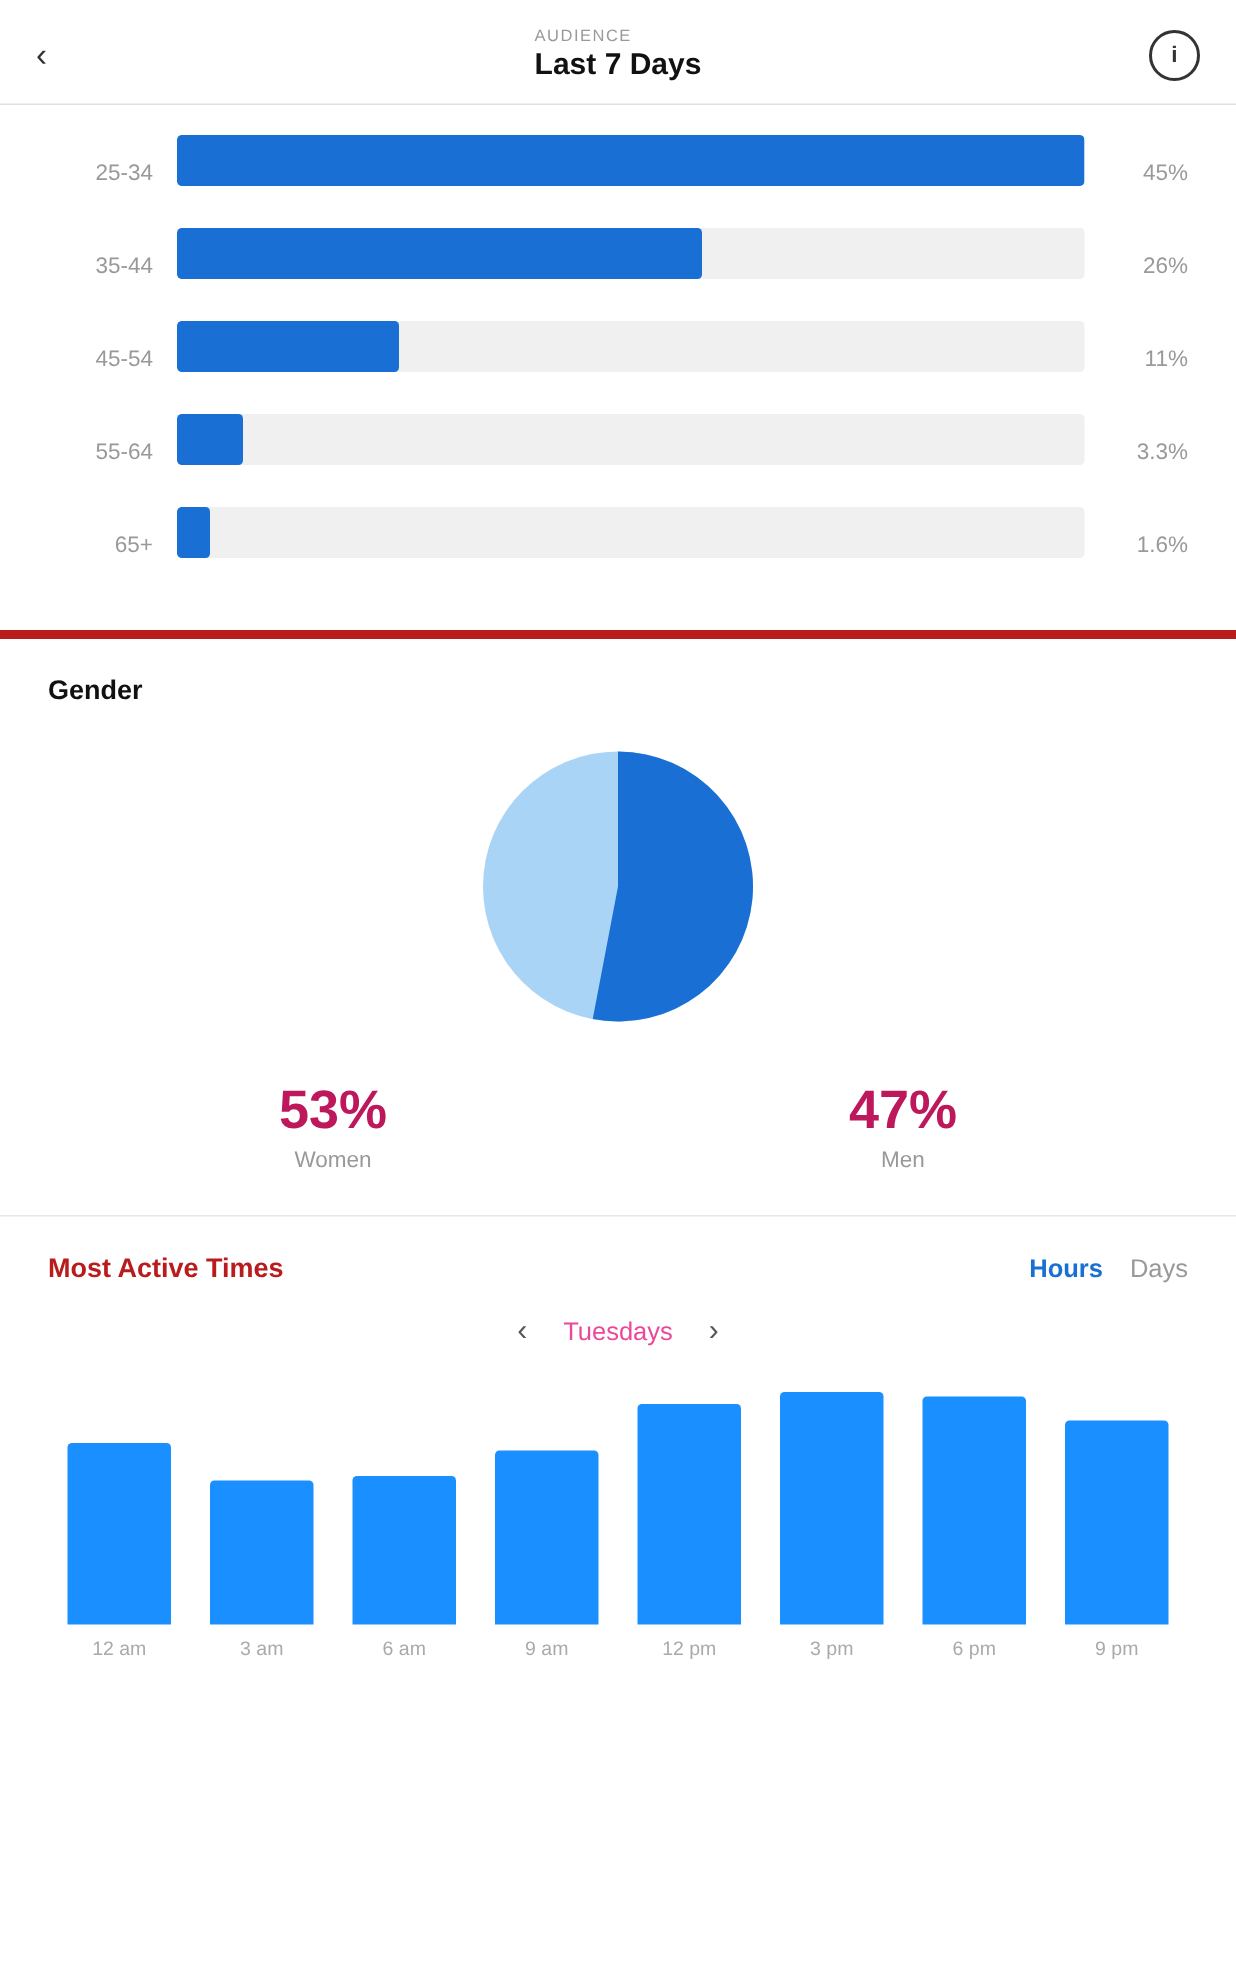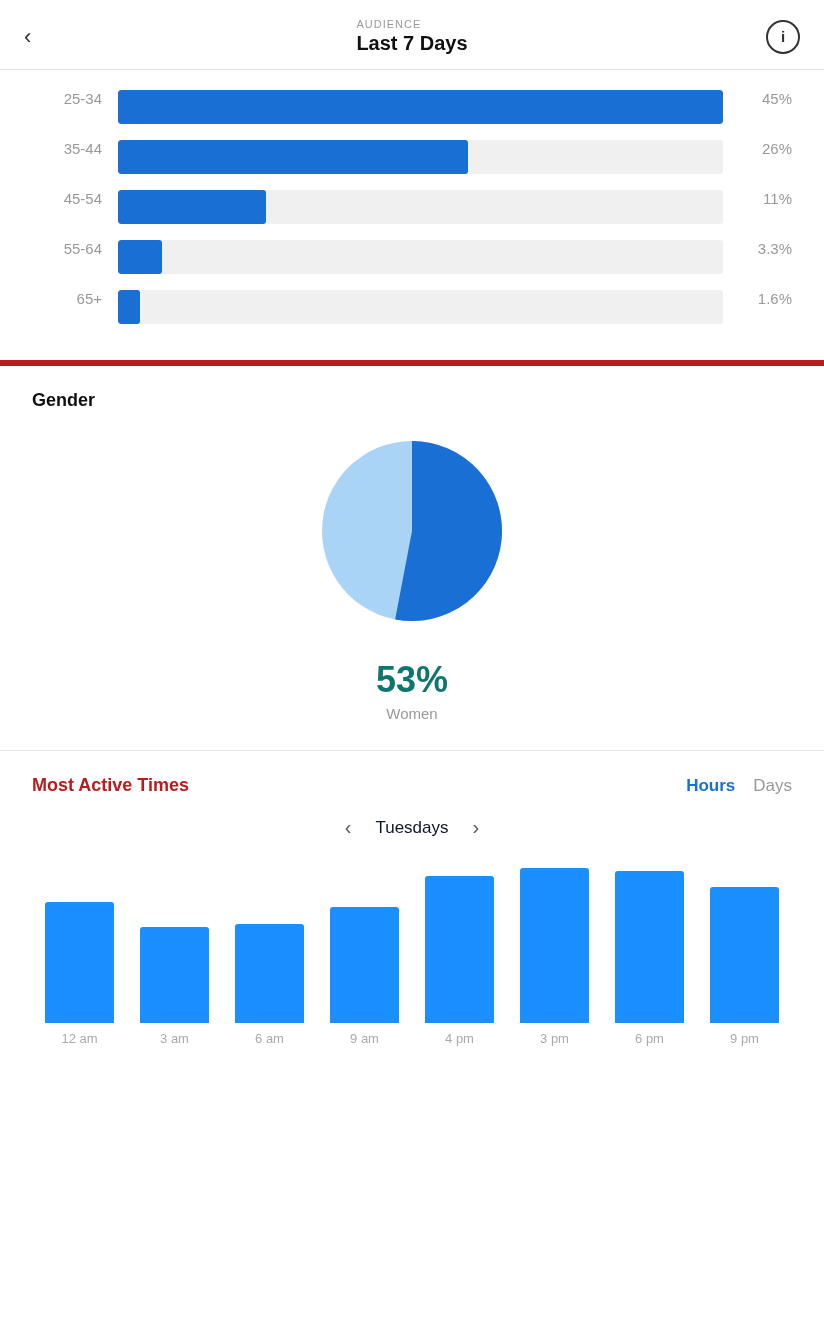--- a/index.html
+++ b/index.html
@@ -69,22 +69,22 @@
 
     
     .section {
       background: #fff;
       padding: 20px 32px;
     }
 
     
     .bar-row {
       display: flex;
-      align-items: flex-start;
-      margin-bottom: 16px;
+      align-items: flex-end;
+      margin-bottom: 28px;
     }
     .bar-label {
       width: 70px;
       text-align: right;
       font-size: 15px;
       color: #999;
       margin-right: 16px;
       flex-shrink: 0;
     }
     .bar-track {
@@ -130,21 +130,21 @@
       display: flex;
       justify-content: space-around;
       align-items: center;
     }
     .gender-stat {
       text-align: center;
     }
     .gender-pct {
       font-size: 36px;
       font-weight: 800;
-      color: #0f766e;
+      color: #be185d;
     }
     .gender-label {
       font-size: 15px;
       color: #999;
       margin-top: 4px;
     }
 
     
     .active-section {
       background: #fff;
@@ -185,21 +185,21 @@
       gap: 24px;
       margin-bottom: 24px;
     }
     .nav-arrow {
       font-size: 20px;
       color: #555;
       cursor: pointer;
     }
     .nav-day {
       font-size: 17px;
-      color: #0f172a;
+      color: #ec4899;
     }
 
     
     .time-chart {
       display: flex;
       align-items: flex-end;
       justify-content: space-between;
       height: 160px;
       padding-bottom: 0;
       margin-bottom: 8px;
@@ -291,20 +291,24 @@
 
         <circle cx="100" cy="100" r="90" fill="#aad4f5"></circle>
 
         <path id="women-slice" fill="#1a6fd4" d="M100,100 L100,10 A90,90 0 1,1 83.13568168728477,188.405852565582 Z"></path>
       </svg>
     </div>
     <div class="gender-stats">
       <div class="gender-stat">
         <div class="gender-pct">53%</div>
         <div class="gender-label">Women</div>
+      </div>
+      <div class="gender-stat">
+        <div class="gender-pct">47%</div>
+        <div class="gender-label">Men</div>
       </div>
     </div>
   </div>
 
   <div class="active-section">
     <div class="active-header">
       <div class="active-title">Most Active Times</div>
       <div class="toggle-group">
         <span class="toggle-btn active">Hours</span>
         <span class="toggle-btn">Days</span>
@@ -339,20 +343,20 @@
         </div>
         <div class="time-bar-col">
           <div class="time-bar" style="height: 136.4px;"></div>
         </div>
       </div>
     <div class="time-labels" id="time-labels">
         <div class="time-label">12 am</div>
         <div class="time-label">3 am</div>
         <div class="time-label">6 am</div>
         <div class="time-label">9 am</div>
-        <div class="time-label">4 pm</div>
+        <div class="time-label">12 pm</div>
         <div class="time-label">3 pm</div>
         <div class="time-label">6 pm</div>
         <div class="time-label">9 pm</div>
       </div>
   </div>
 
 </div>
 
 </body></html>

